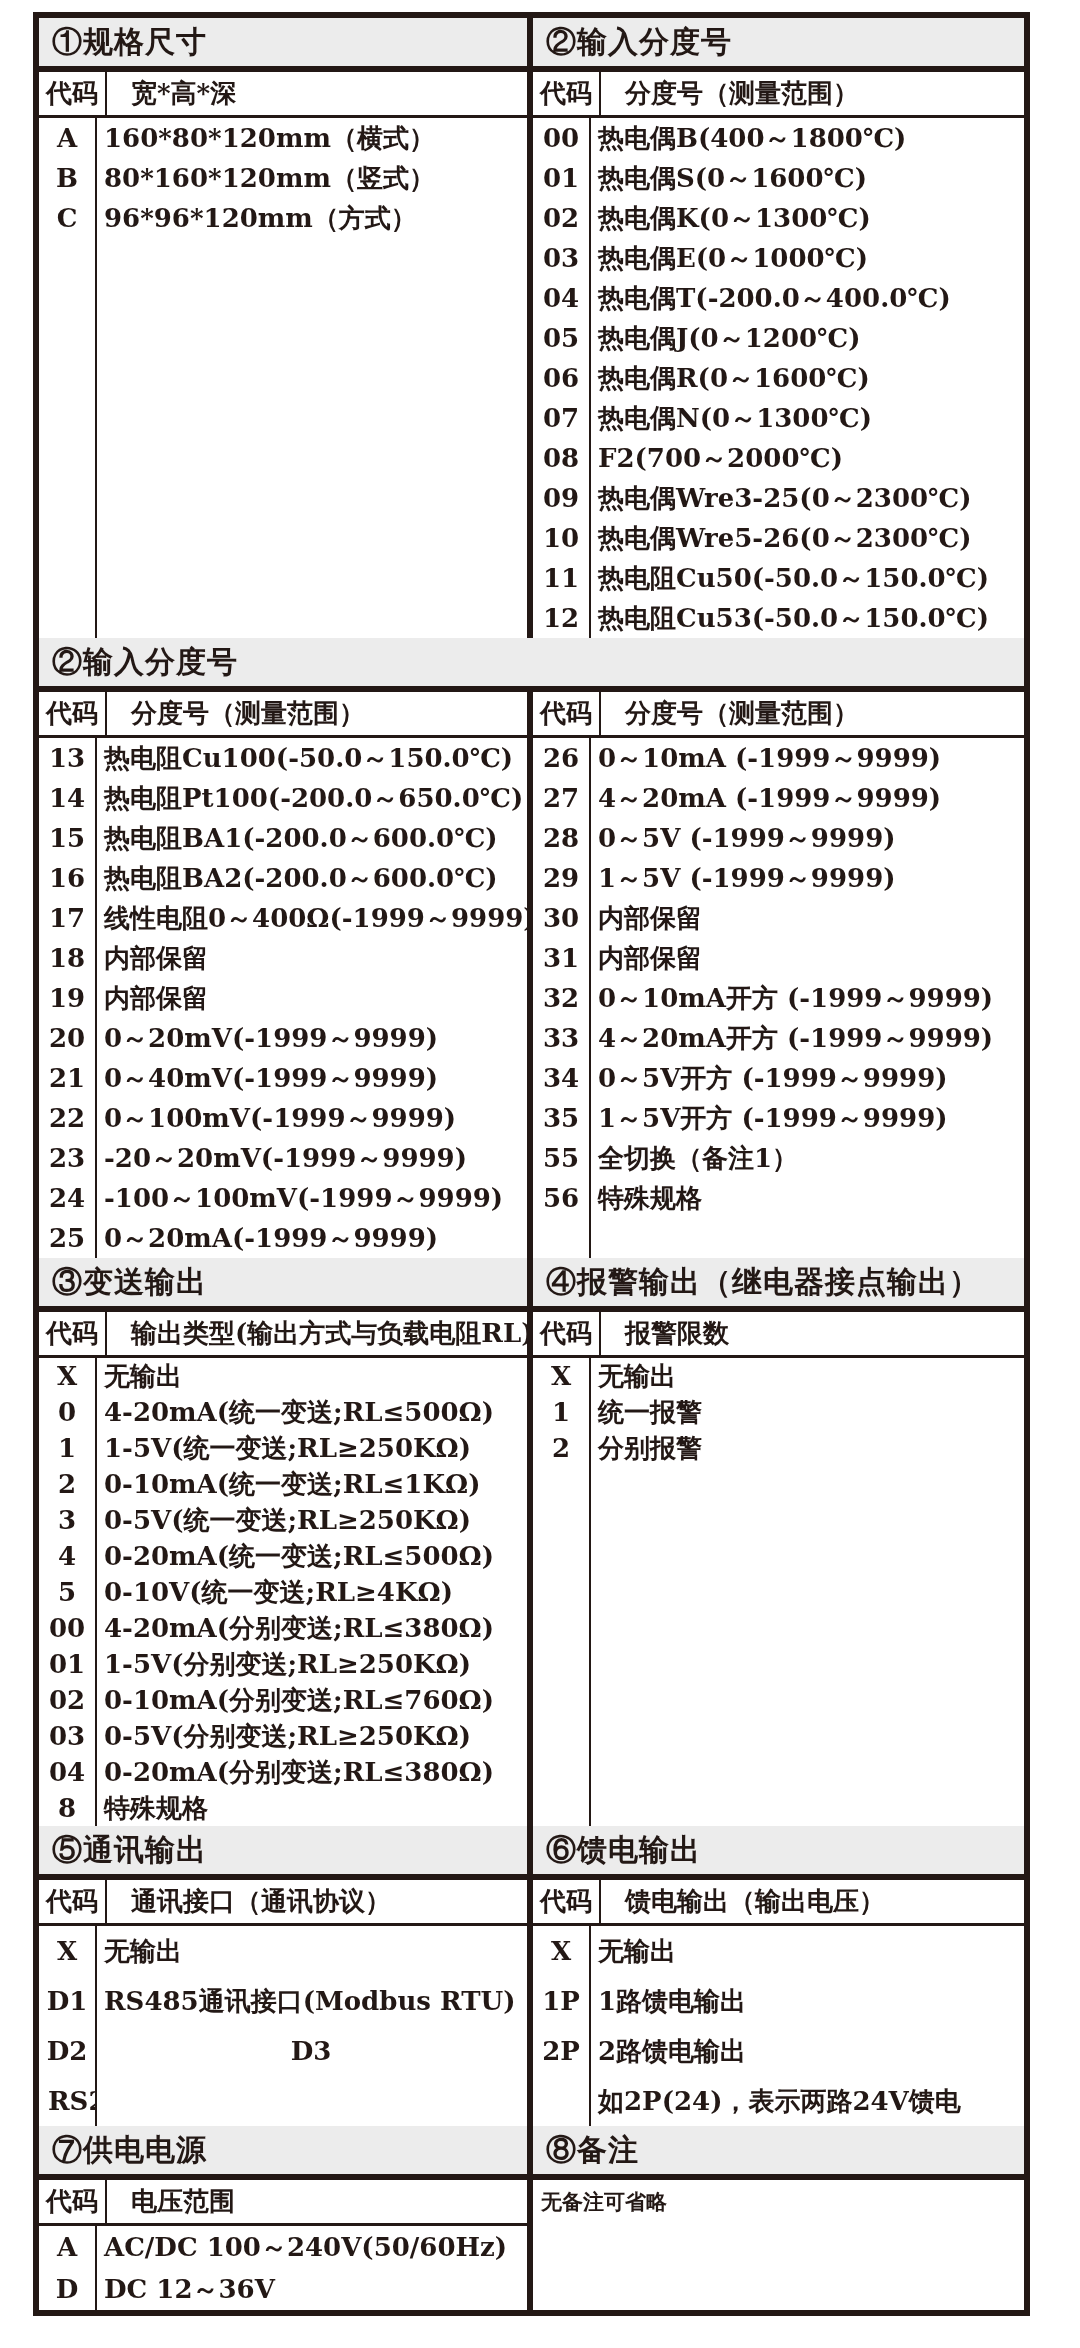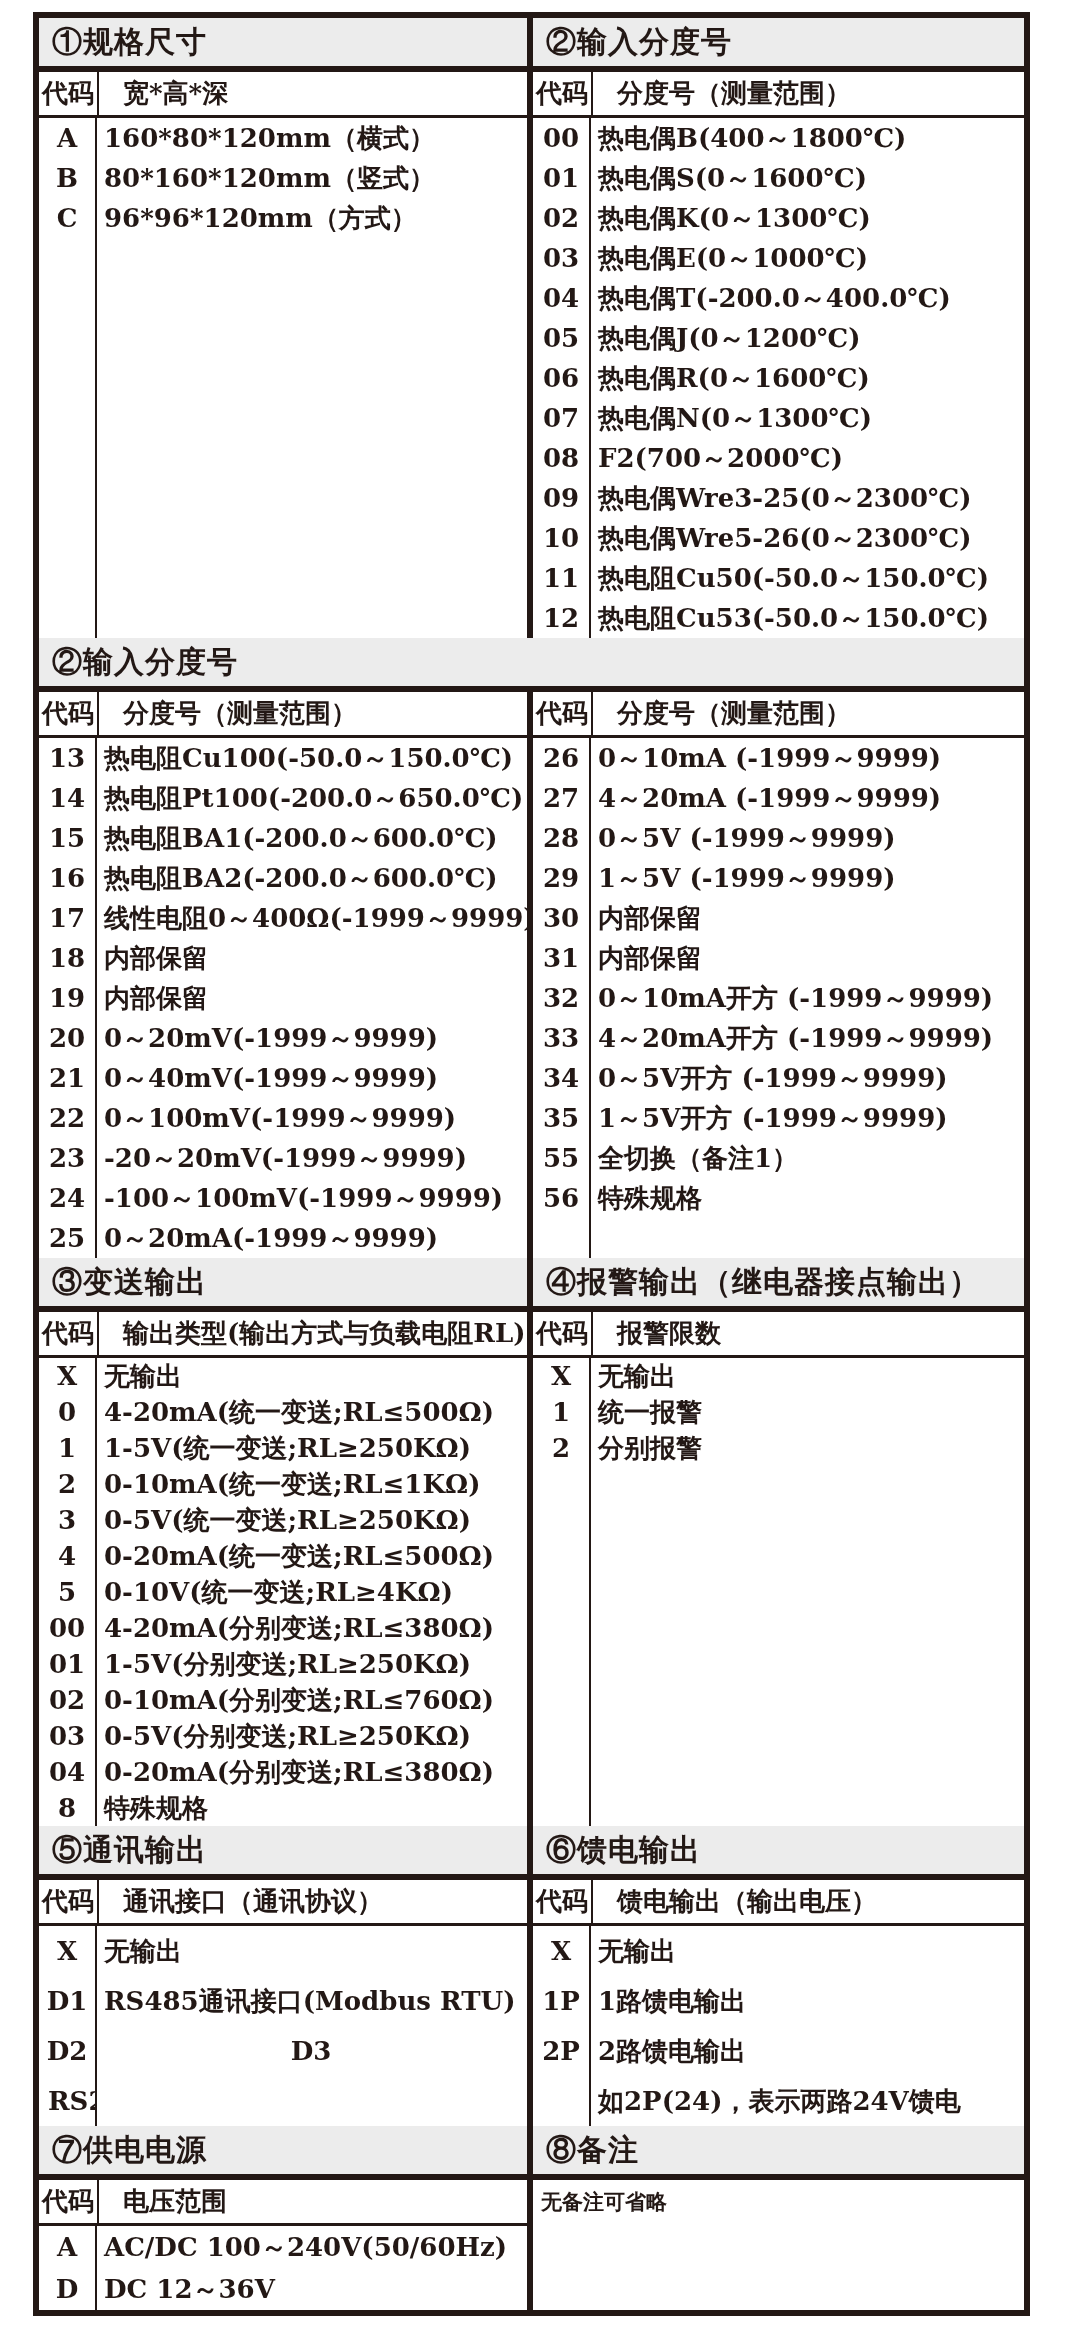--- a/index.html
+++ b/index.html
@@ -41,21 +41,21 @@
     letter-spacing:1px;
     white-space:nowrap;
     overflow:hidden;
   }
   .bcell.bl{width:494px;flex:none;border-right:6px solid var(--bd);}
   .bcell.br{flex:1;min-width:0;}
   .bcell.full{width:100%;}
   
   .hrow{height:46px;border-bottom:3px solid var(--bd);display:flex;flex:none;}
   .hcode{
-    width:60px;flex:none;border-right:2px solid var(--bd);
+    width:68px;flex:none;border-right:2px solid var(--bd);
     display:flex;align-items:center;justify-content:center;
     font-size:26px;white-space:nowrap;overflow:hidden;
   }
   .hdesc{
     flex:1;min-width:0;display:flex;align-items:center;
     padding-left:24px;font-size:26px;white-space:nowrap;overflow:hidden;
   }
   
   .tbody{
     position:relative;

